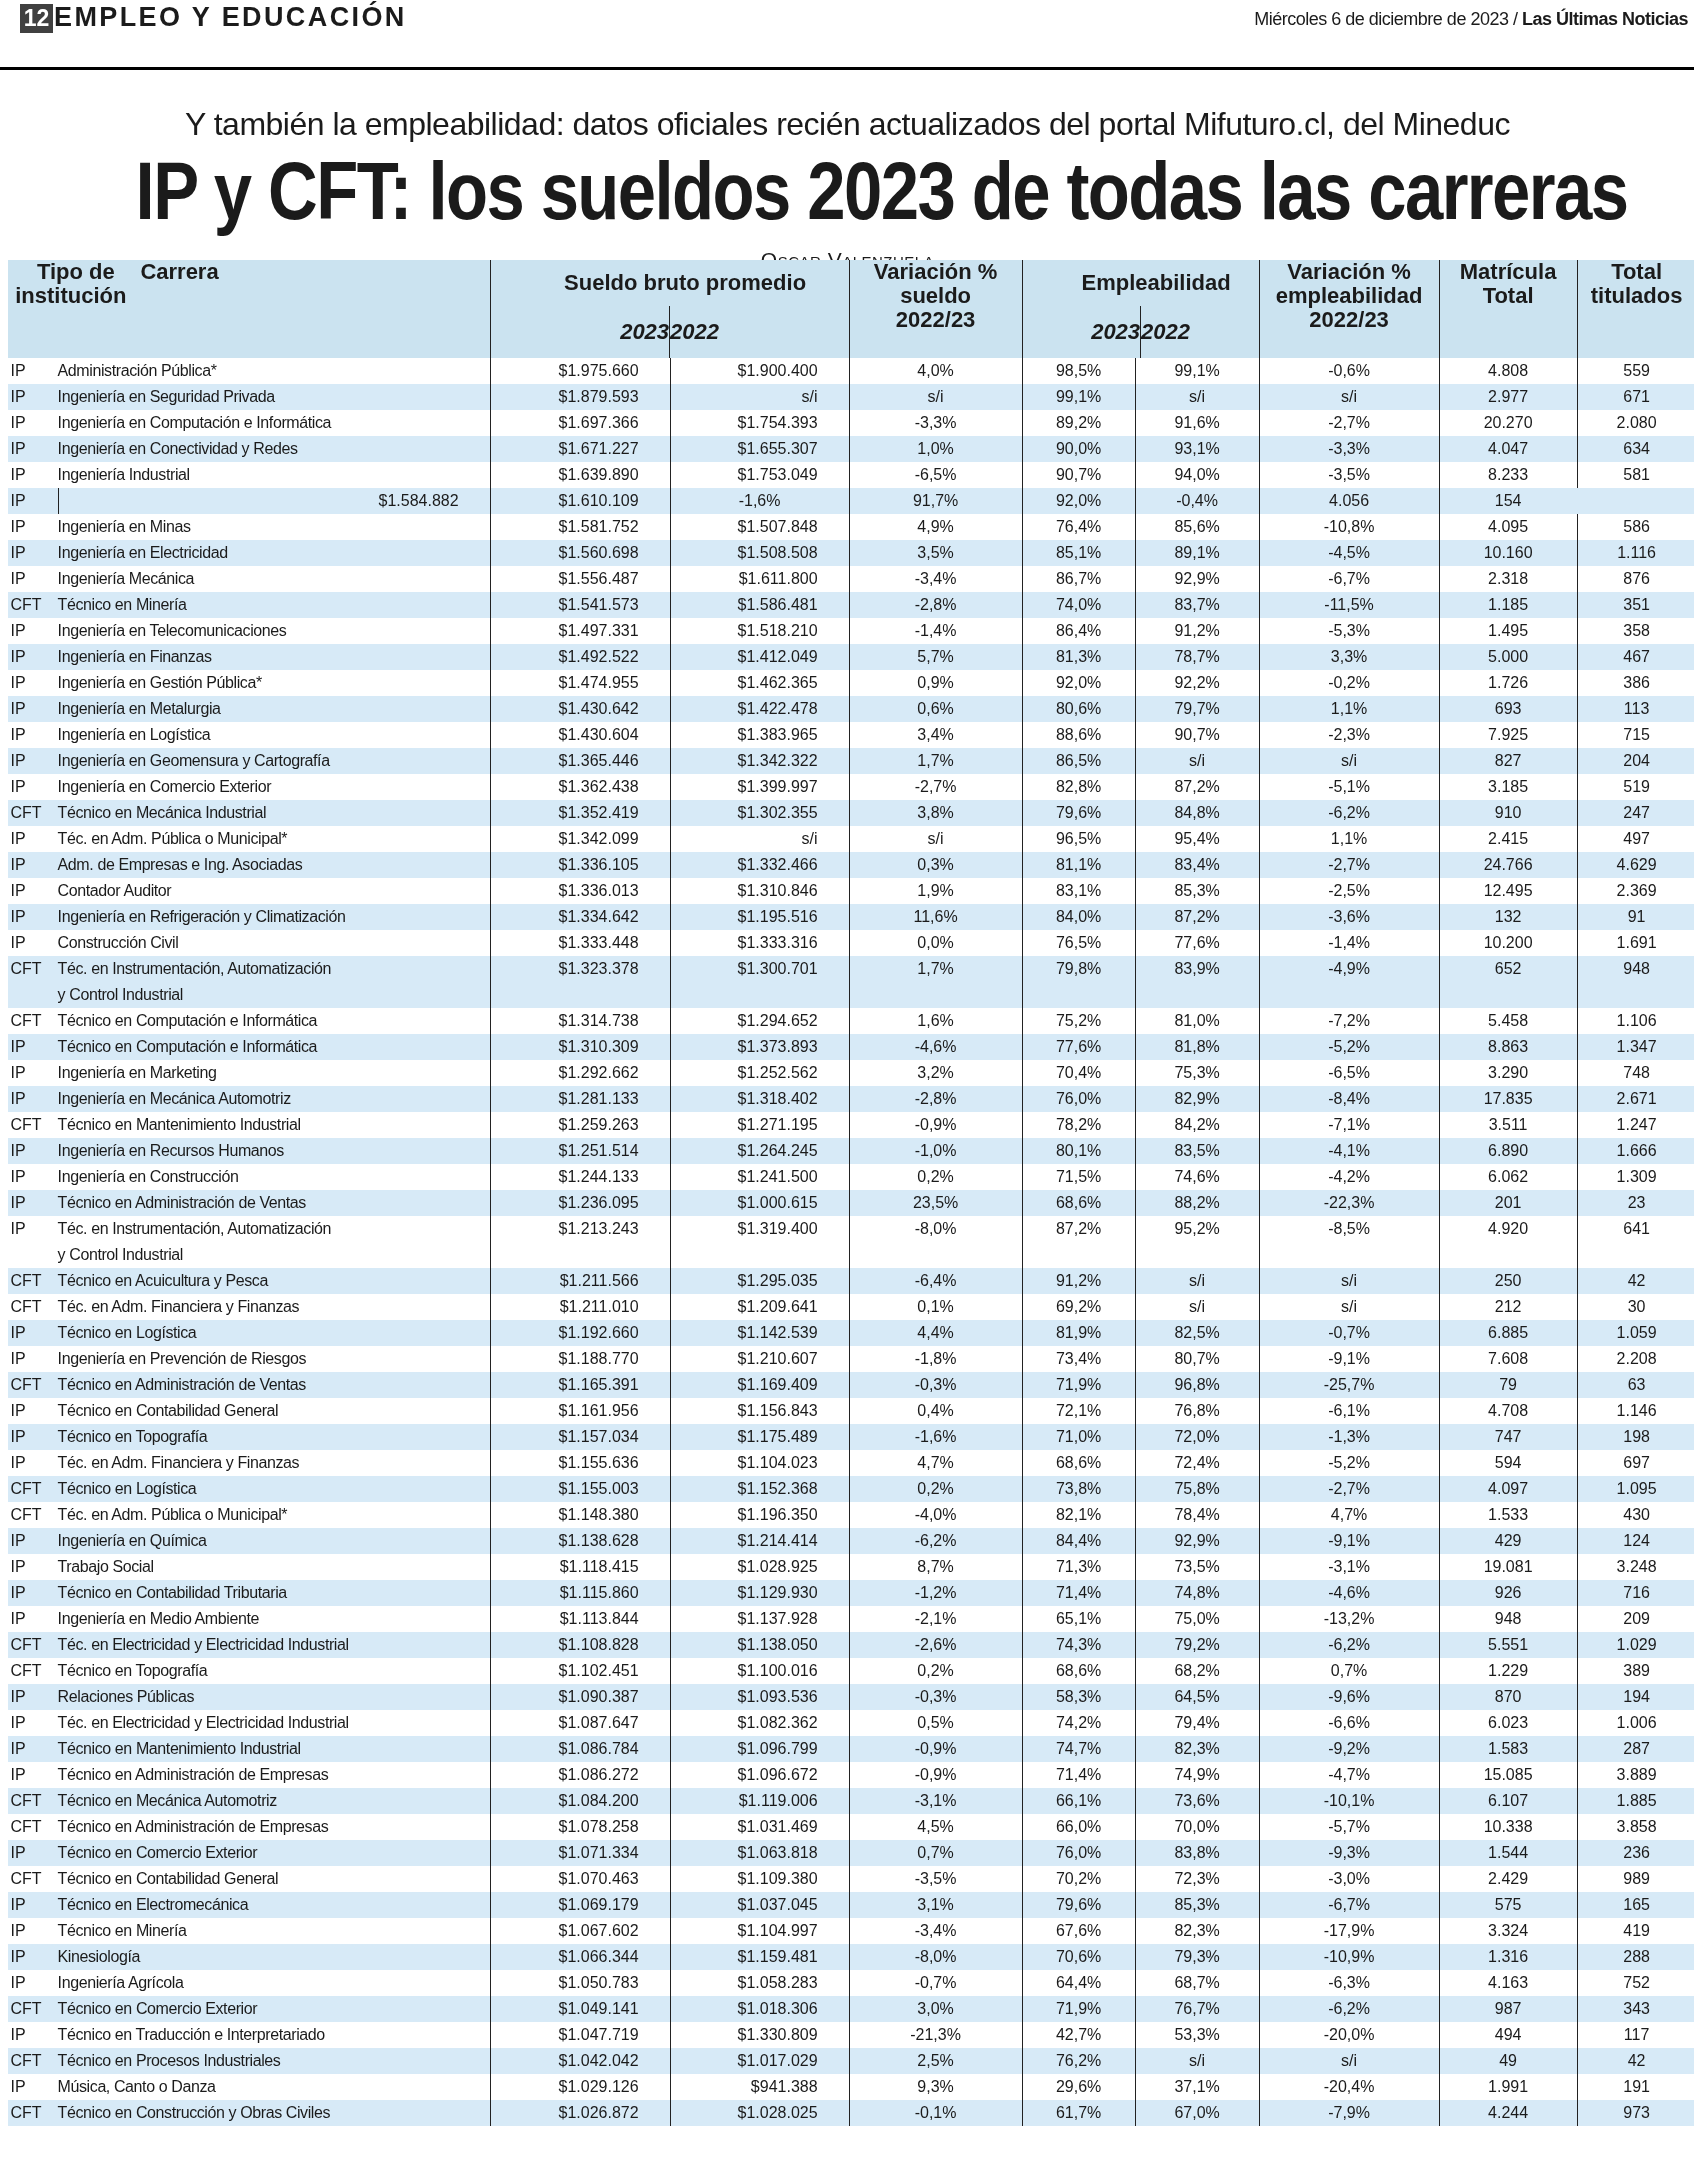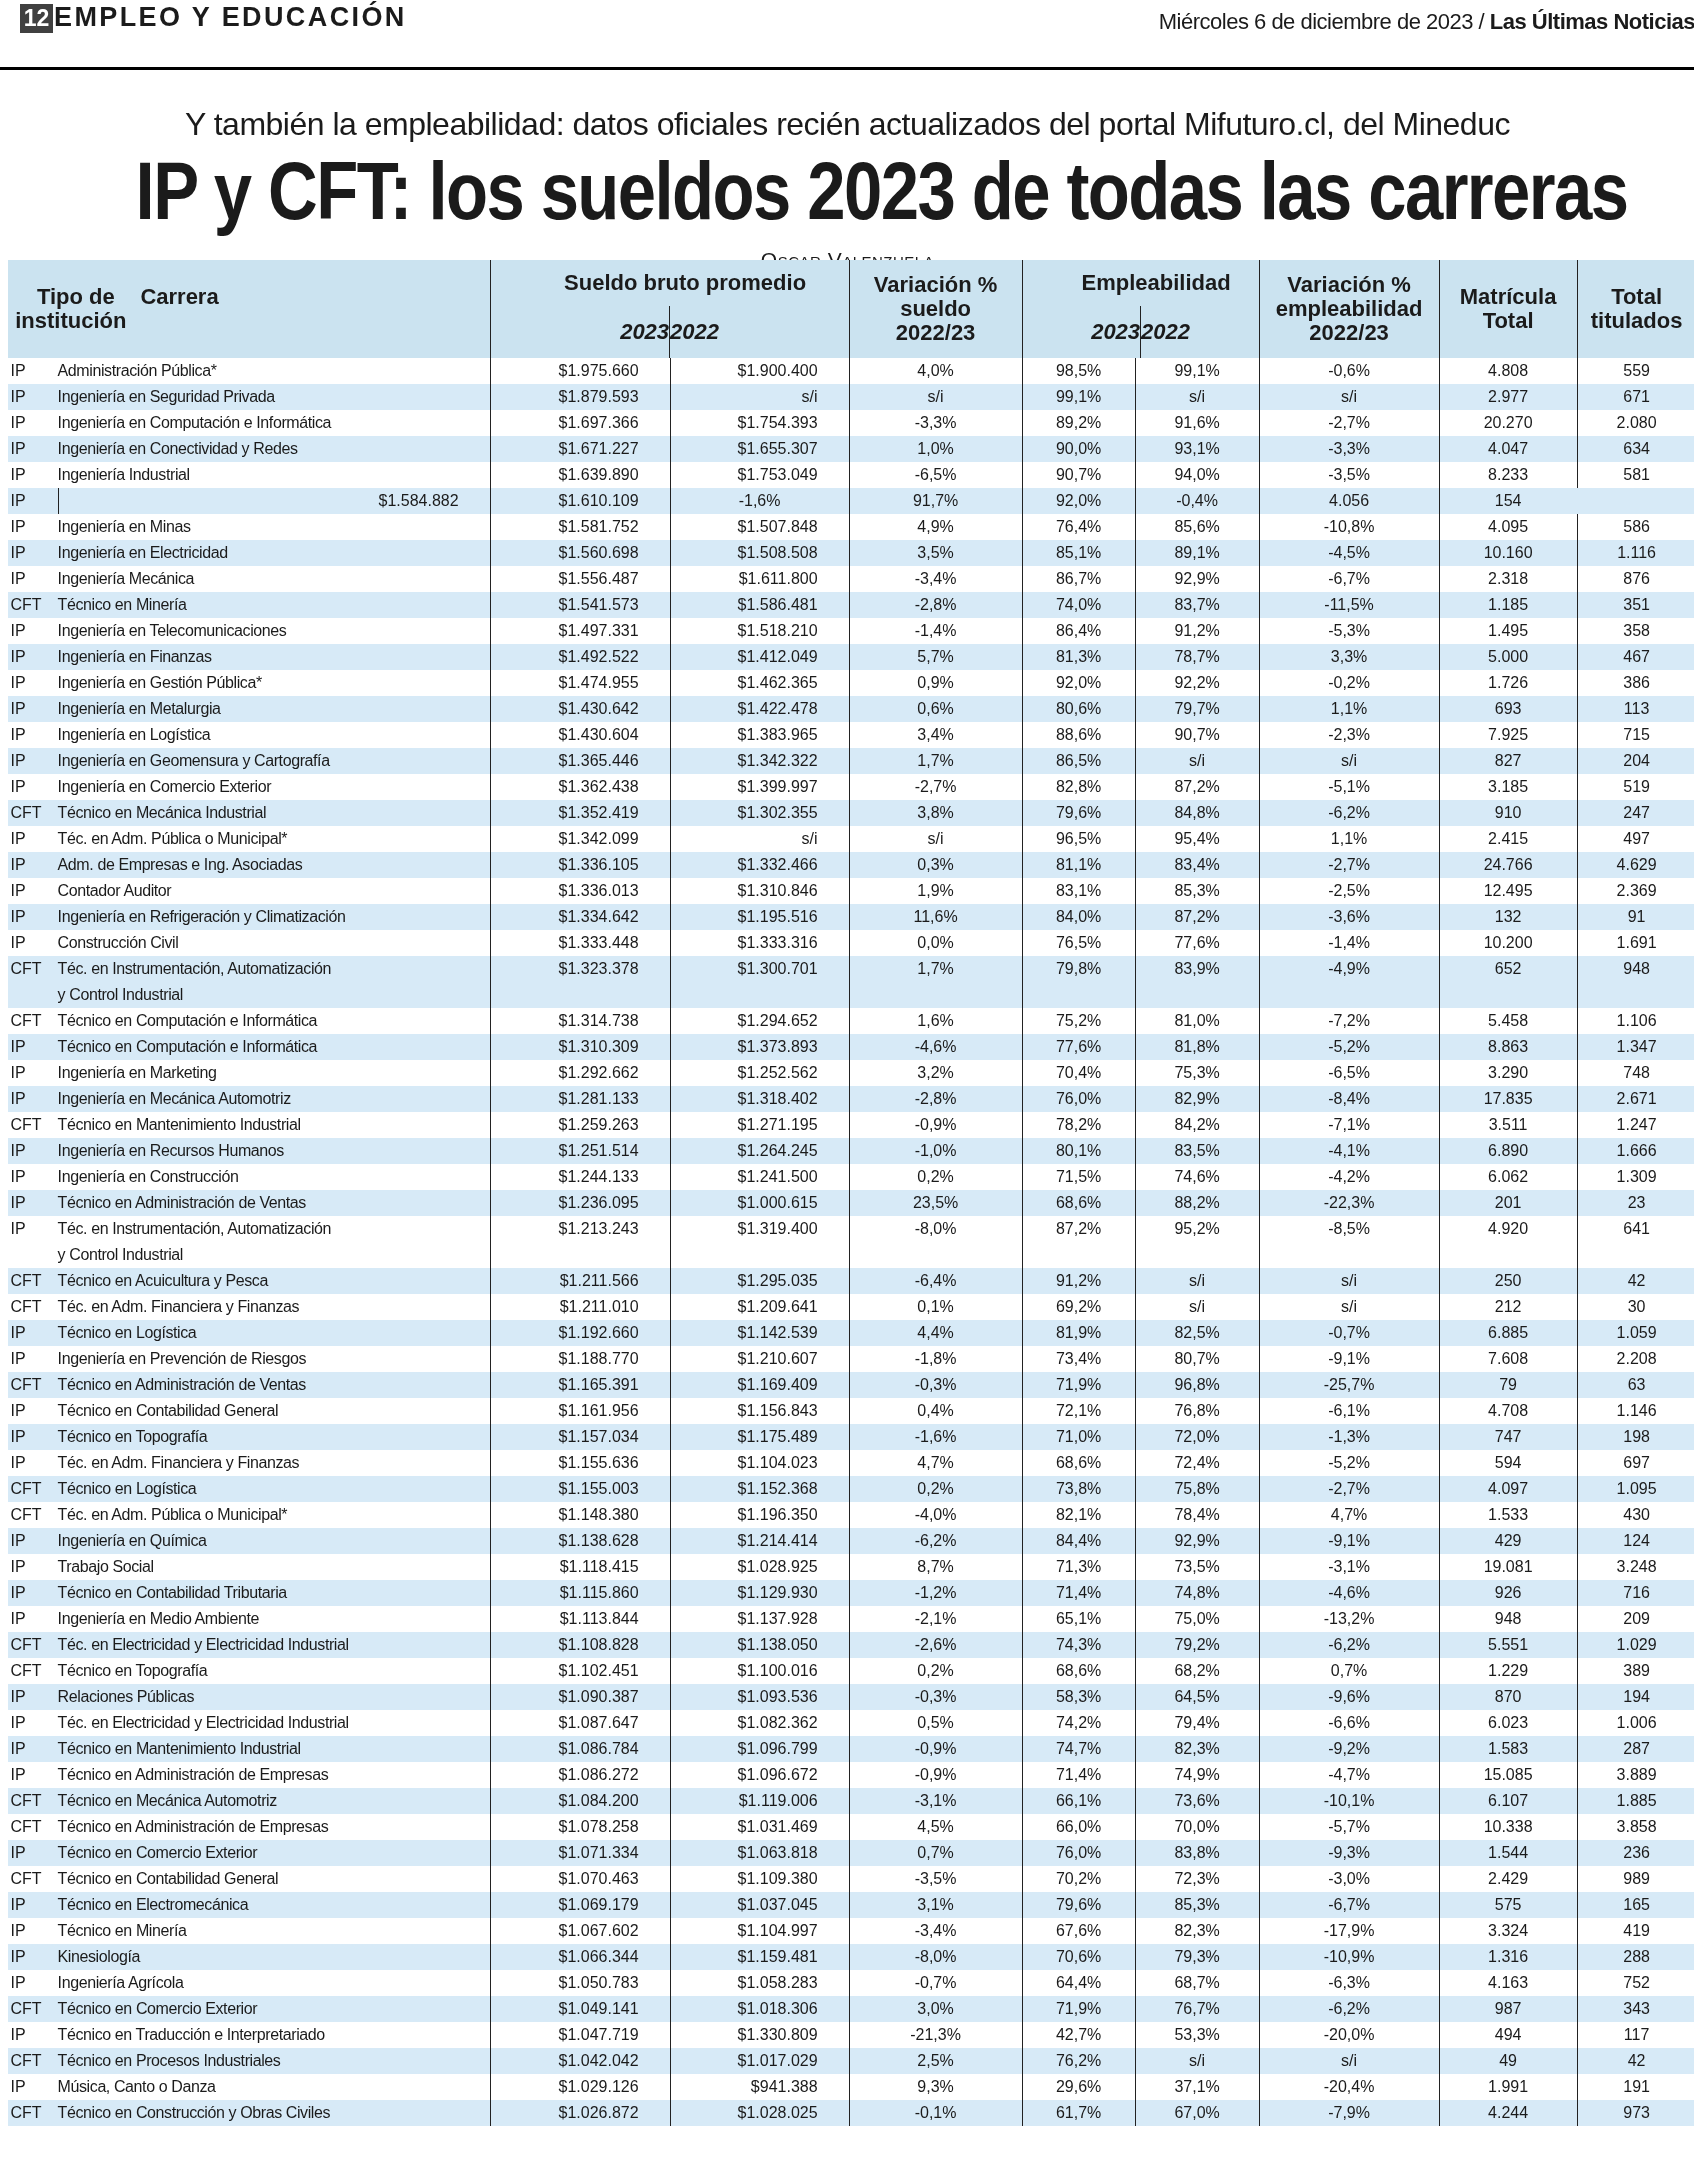--- a/index.html
+++ b/index.html
@@ -5,41 +5,41 @@
   html,body{margin:0;padding:0;background:#fff;}
   body{width:1695px;height:2176px;overflow:hidden;font-family:"Liberation Sans",sans-serif;color:#1b1b1b;}
   .page{position:relative;width:1695px;height:2176px;}
 
   
   .topbar{position:relative;height:35px;}
   .pagenum{position:absolute;left:20px;top:3.8px;width:33px;height:29px;background:#404040;color:#fff;
     font-weight:bold;font-size:23px;display:flex;align-items:center;justify-content:center;}
   .section{position:absolute;left:54px;top:1px;margin:0;font-size:27px;font-weight:bold;
     letter-spacing:2.4px;transform:scaleY(1.05);transform-origin:left top;}
-  .dateline{position:absolute;right:0;top:8.6px;font-size:22px;letter-spacing:-0.5px;}
+  .dateline{position:absolute;right:7px;top:8.6px;font-size:18px;letter-spacing:-0.5px;}
   .dateline b{font-weight:bold;}
   .toprule{height:2.9px;background:#000;margin-top:32px;}
 
   .subtitle{margin:36px 0 0 0;text-align:center;font-size:32px;font-weight:500;letter-spacing:-0.5px;}
 
   .headline{margin:7.6px 0 0 0;text-align:center;font-size:82px;font-weight:bold;letter-spacing:-1.9px;
     white-space:nowrap;transform:scaleX(0.84);transform-origin:center top;line-height:1.0;}
 
   .byline-wrap{margin-top:15.3px;text-align:center;}
   .byline{display:inline-block;font-variant:small-caps;font-size:21px;letter-spacing:0.5px;
     border-bottom:1.9px solid #4a4a4a;padding:0 50px 2.9px 50px;}
 
   
   .table{position:absolute;left:7.6px;top:260px;width:1687px;
     --c1:50px;--c2:432px;--c3:180px;--c4:179px;--c5:173px;--c6:113px;--c7:124px;--c8:180px;--c9:138px;--c10:119px;}
   .grid{display:grid;grid-template-columns:var(--c1) var(--c2) var(--c3) var(--c4) var(--c5) var(--c6) var(--c7) var(--c8) var(--c9) var(--c10);}
 
   
   .thead{height:98px;background:var(--header-bg,#cbe3f0);font-weight:bold;font-size:22px;line-height:1.1;}
-  .thead .hcell{display:flex;flex-direction:column;justify-content:center;align-items:center;text-align:center;}
+  .thead .hcell{display:flex;flex-direction:column;justify-content:flex-start;align-items:center;text-align:center;}
   .h-name{grid-column:1/3;align-items:stretch !important;}
   .h-name .l1{display:flex;padding-left:3.8px;}
   .h-name .l1 .w1{width:129px;}
   .h-group{padding:0;justify-content:flex-start !important;}
   .h-group .glabel{display:flex;align-items:center;justify-content:center;height:46px;margin-left:31px;}
   .h-group .gsub{display:flex;flex:1;}
   .h-group .gsub span{flex:1;display:flex;align-items:center;justify-content:center;font-style:italic;}
   .h-group .gsub span + span{border-left:1.4px solid #222;}
   .bL{border-left:1.4px solid #222;}
 

